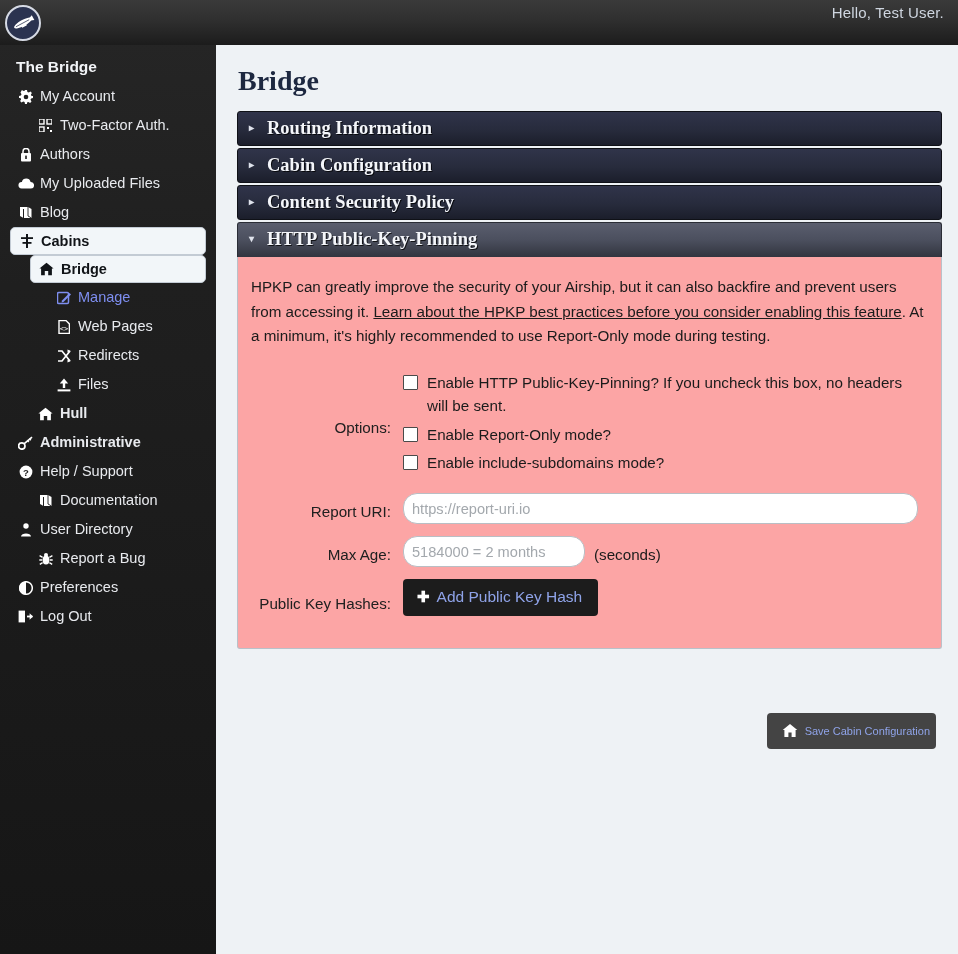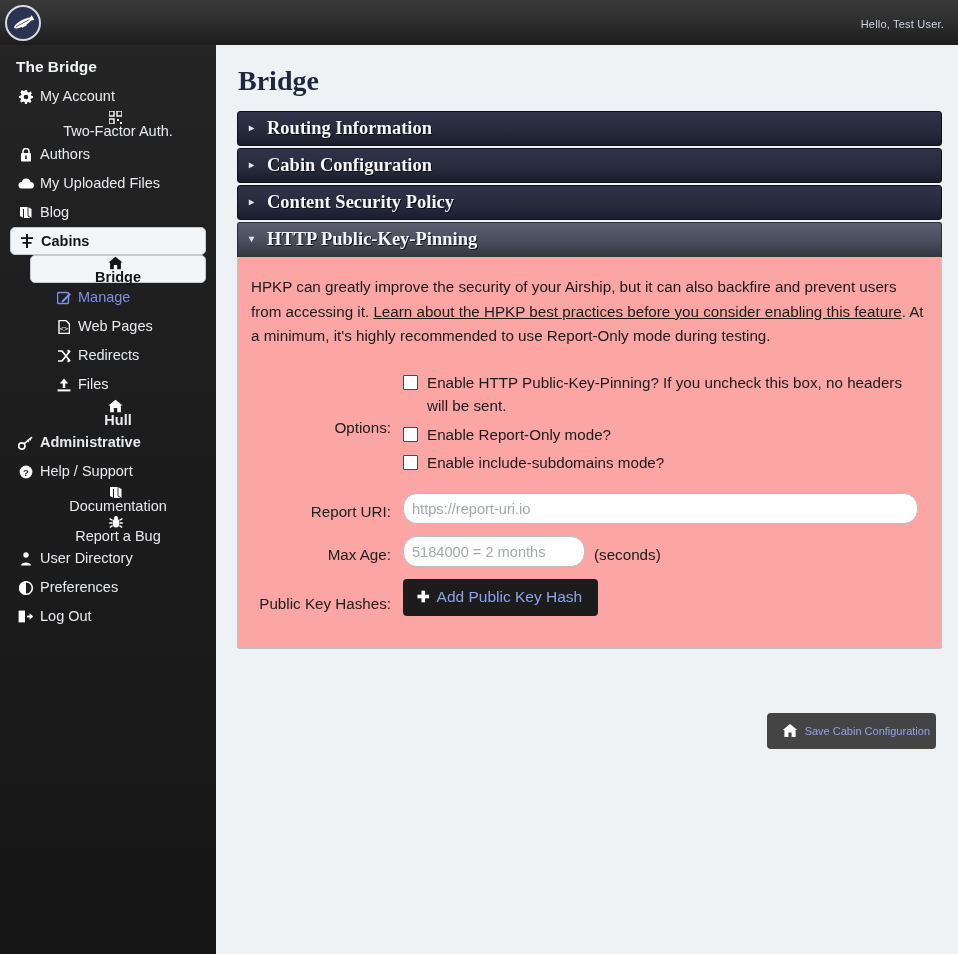--- a/index.html
+++ b/index.html
@@ -11,23 +11,23 @@
   }
   body { background: #eef2f5; }
 
   
   #topbar {
     position: absolute; left: 0; top: 0; width: 958px; height: 45px;
     background: linear-gradient(to bottom, #3a3a3a 0%, #2f2f2f 45%, #1c1c1c 100%);
     z-index: 30;
   }
   #topbar .greeting {
-    position: absolute; right: 14px; top: 24px;
+    position: absolute; right: 14px; top: 12px;
     transform: translateY(-50%);
-    color: #cfd6e0; font-size: 11px; letter-spacing: .2px;
+    color: #cfd6e0; font-size: 15px; letter-spacing: .2px;
     white-space: nowrap;
   }
 
   
   #logo {
     position: absolute; left: 5px; top: 5px; width: 36px; height: 36px;
     border-radius: 50%;
     background: #2b3350;
     border: 2px solid #d6dae4;
     z-index: 40;
@@ -53,21 +53,21 @@
     white-space: nowrap;
     border-radius: 4px;
   }
   .nav-row .ic {
     width: 19px; min-width: 19px; margin-right: 5px;
     display: inline-flex; align-items: center; justify-content: center;
     color: #ffffff;
   }
   .nav-row .lbl { line-height: 1; }
   .nav-row.lv0 { }
-  .nav-row.lv1 { margin-left: 30px; flex-direction: column; }
+  .nav-row.lv1 { margin-left: 30px; }
   .nav-row.lv2 { margin-left: 48px; }
   .nav-row.bold .lbl { font-weight: bold; }
   .nav-row.head { margin-left: 10px; font-weight: bold; font-size: 15.5px; color: #f2f4f7; height: 30px; }
   .nav-row.active {
     background: #f2f6f9;
     color: #111418;
     border: 1px solid #c3cbd4;
     border-radius: 5px;
     height: 28px;
   }
@@ -365,38 +365,38 @@
       <div class="nav-row lv1">
         <span class="ic">
           <svg width="14" height="13" viewBox="0 0 14 13">
             <path d="M1 1 L9 1 L12.5 3 L12.5 12 L4.5 12 L1 10 Z" fill="currentColor"></path>
             <path d="M4.5 3 L4.5 12" stroke="#1f1f1f" stroke-width="1"></path>
             <path d="M9 1 L9 10 L12.5 12" fill="none" stroke="#1f1f1f" stroke-width="0.9"></path>
           </svg>
         </span>
         <span class="lbl">Documentation</span>
       </div>
+      <div class="nav-row lv0">
+        <span class="ic">
+          <svg width="12" height="14" viewBox="0 0 12 14">
+            <circle cx="6" cy="3" r="2.7" fill="currentColor"></circle>
+            <path d="M1 13.4 C1 9.4 11 9.4 11 13.4 Z" fill="currentColor"></path>
+          </svg>
+        </span>
+        <span class="lbl">User Directory</span>
+      </div>
       <div class="nav-row lv1">
         <span class="ic">
           <svg width="14" height="14" viewBox="0 0 14 14">
             <ellipse cx="7" cy="8" rx="3.4" ry="4.6" fill="currentColor"></ellipse>
             <circle cx="7" cy="3" r="2" fill="currentColor"></circle>
             <path d="M3.6 5.4 L0.6 3.6 M3.2 8 L0.3 8 M3.6 10.6 L0.8 12.4 M10.4 5.4 L13.4 3.6 M10.8 8 L13.7 8 M10.4 10.6 L13.2 12.4" stroke="currentColor" stroke-width="1.3"></path>
           </svg>
         </span>
         <span class="lbl">Report a Bug</span>
-      </div>
-      <div class="nav-row lv0">
-        <span class="ic">
-          <svg width="12" height="14" viewBox="0 0 12 14">
-            <circle cx="6" cy="3" r="2.7" fill="currentColor"></circle>
-            <path d="M1 13.4 C1 9.4 11 9.4 11 13.4 Z" fill="currentColor"></path>
-          </svg>
-        </span>
-        <span class="lbl">User Directory</span>
       </div>
       <div class="nav-row lv0">
         <span class="ic">
           <svg width="14" height="14" viewBox="0 0 14 14">
             <circle cx="7" cy="7" r="6.3" fill="none" stroke="currentColor" stroke-width="1.5"></circle>
             <path d="M7 0.7 A6.3 6.3 0 000 7 A6.3 6.3 0 007 13.3 Z" fill="currentColor"></path>
           </svg>
         </span>
         <span class="lbl">Preferences</span>
       </div>

